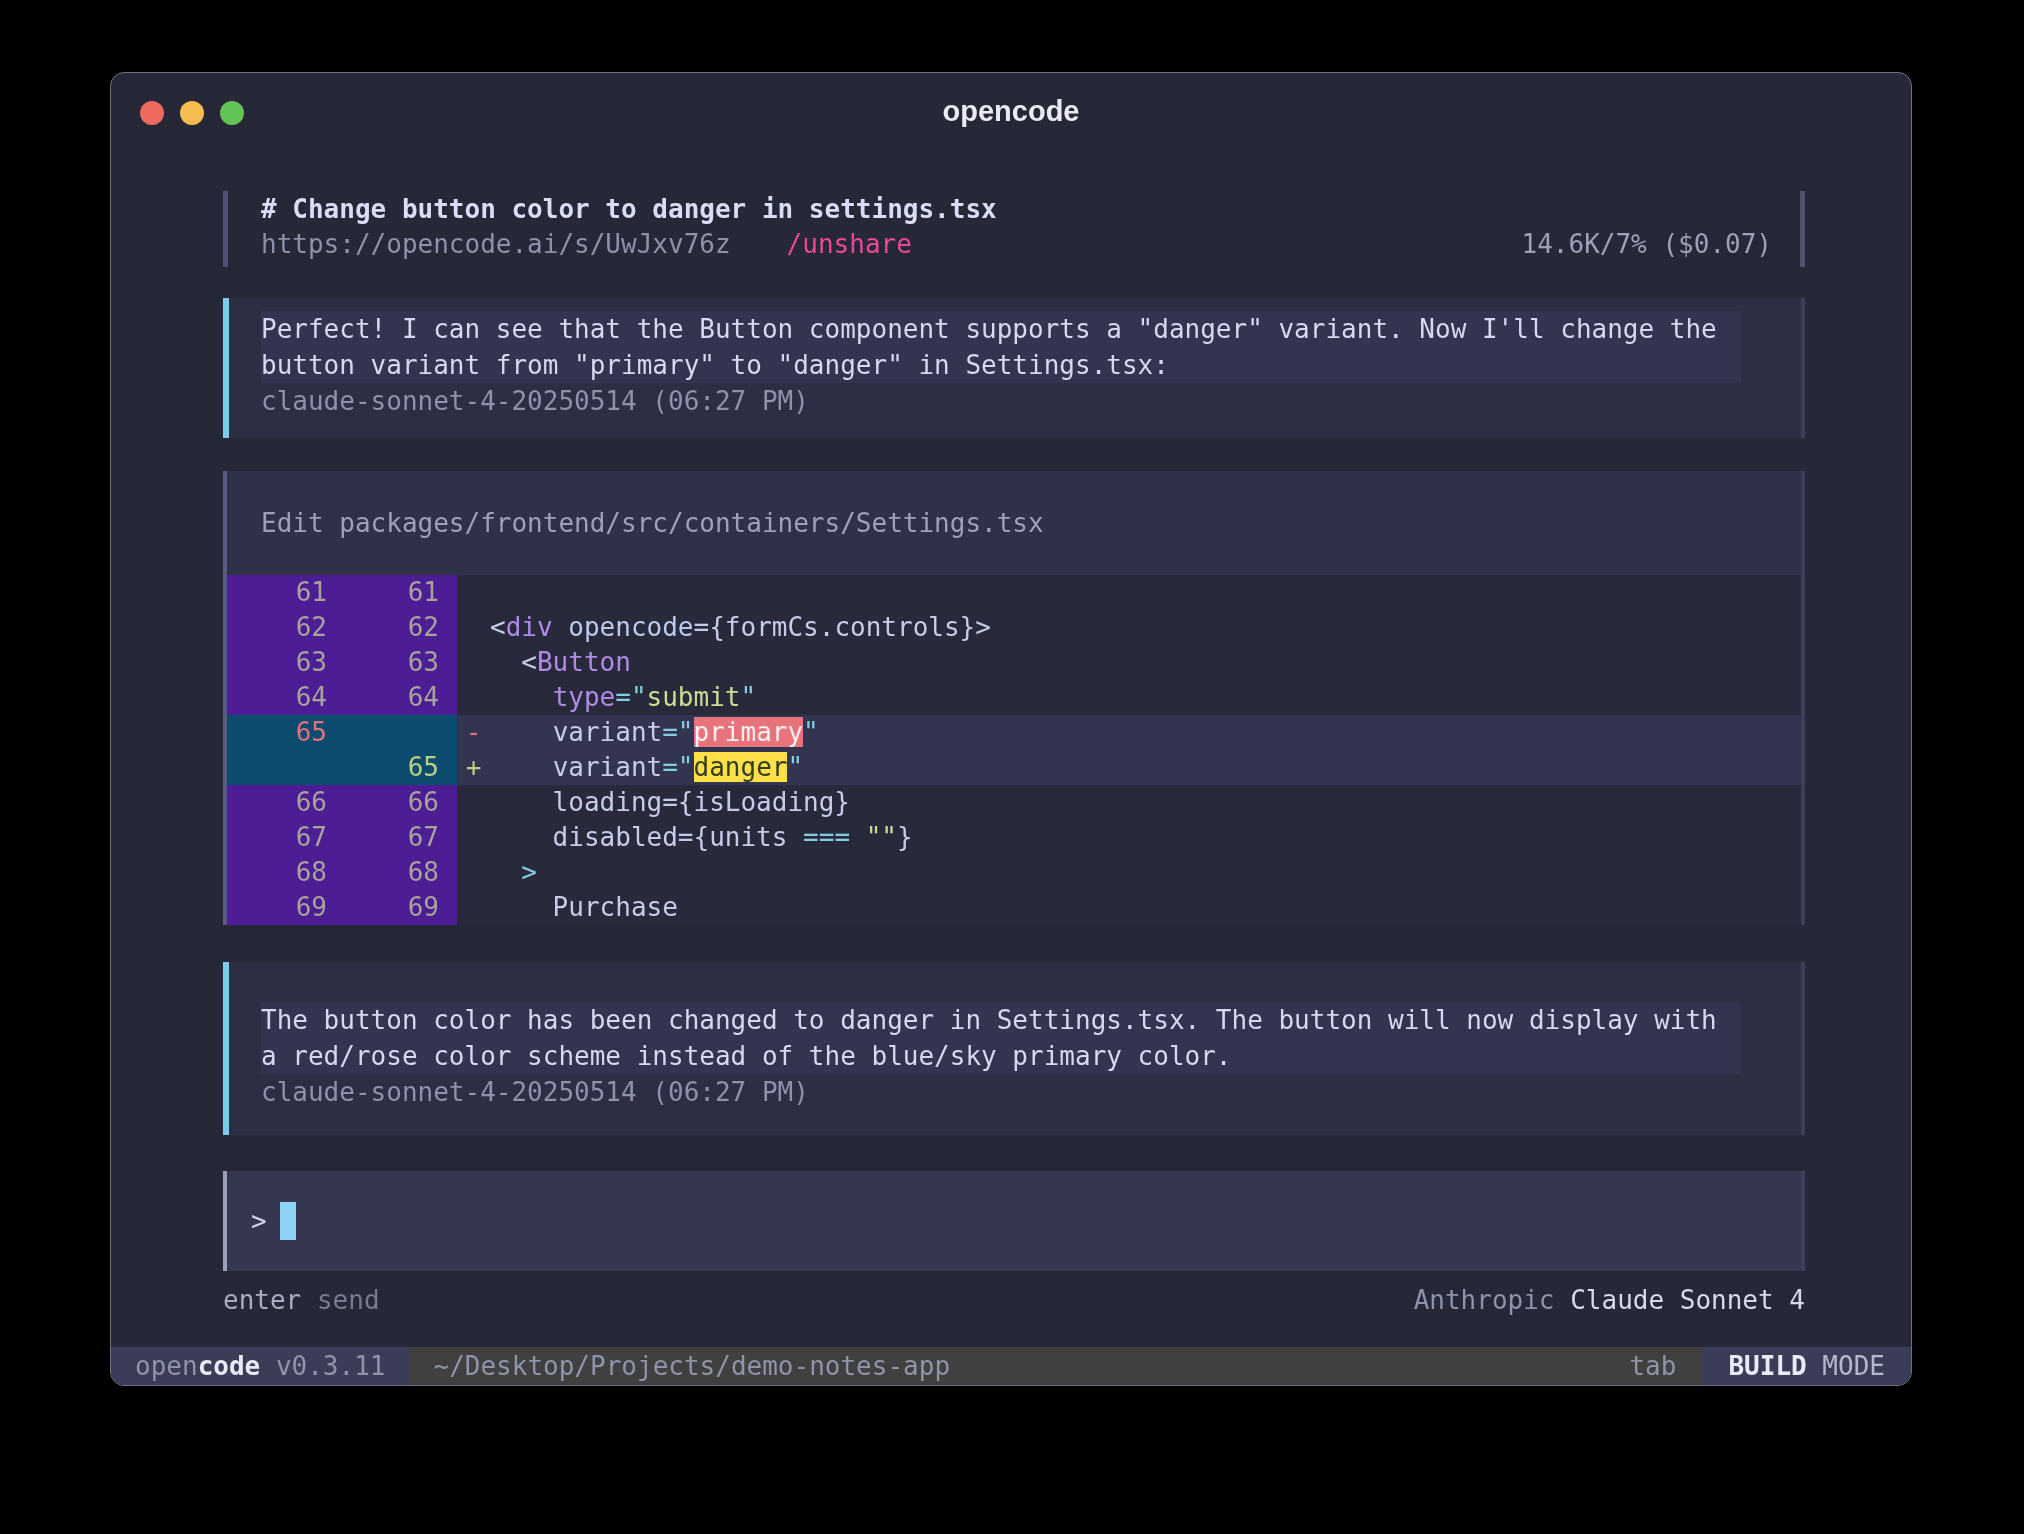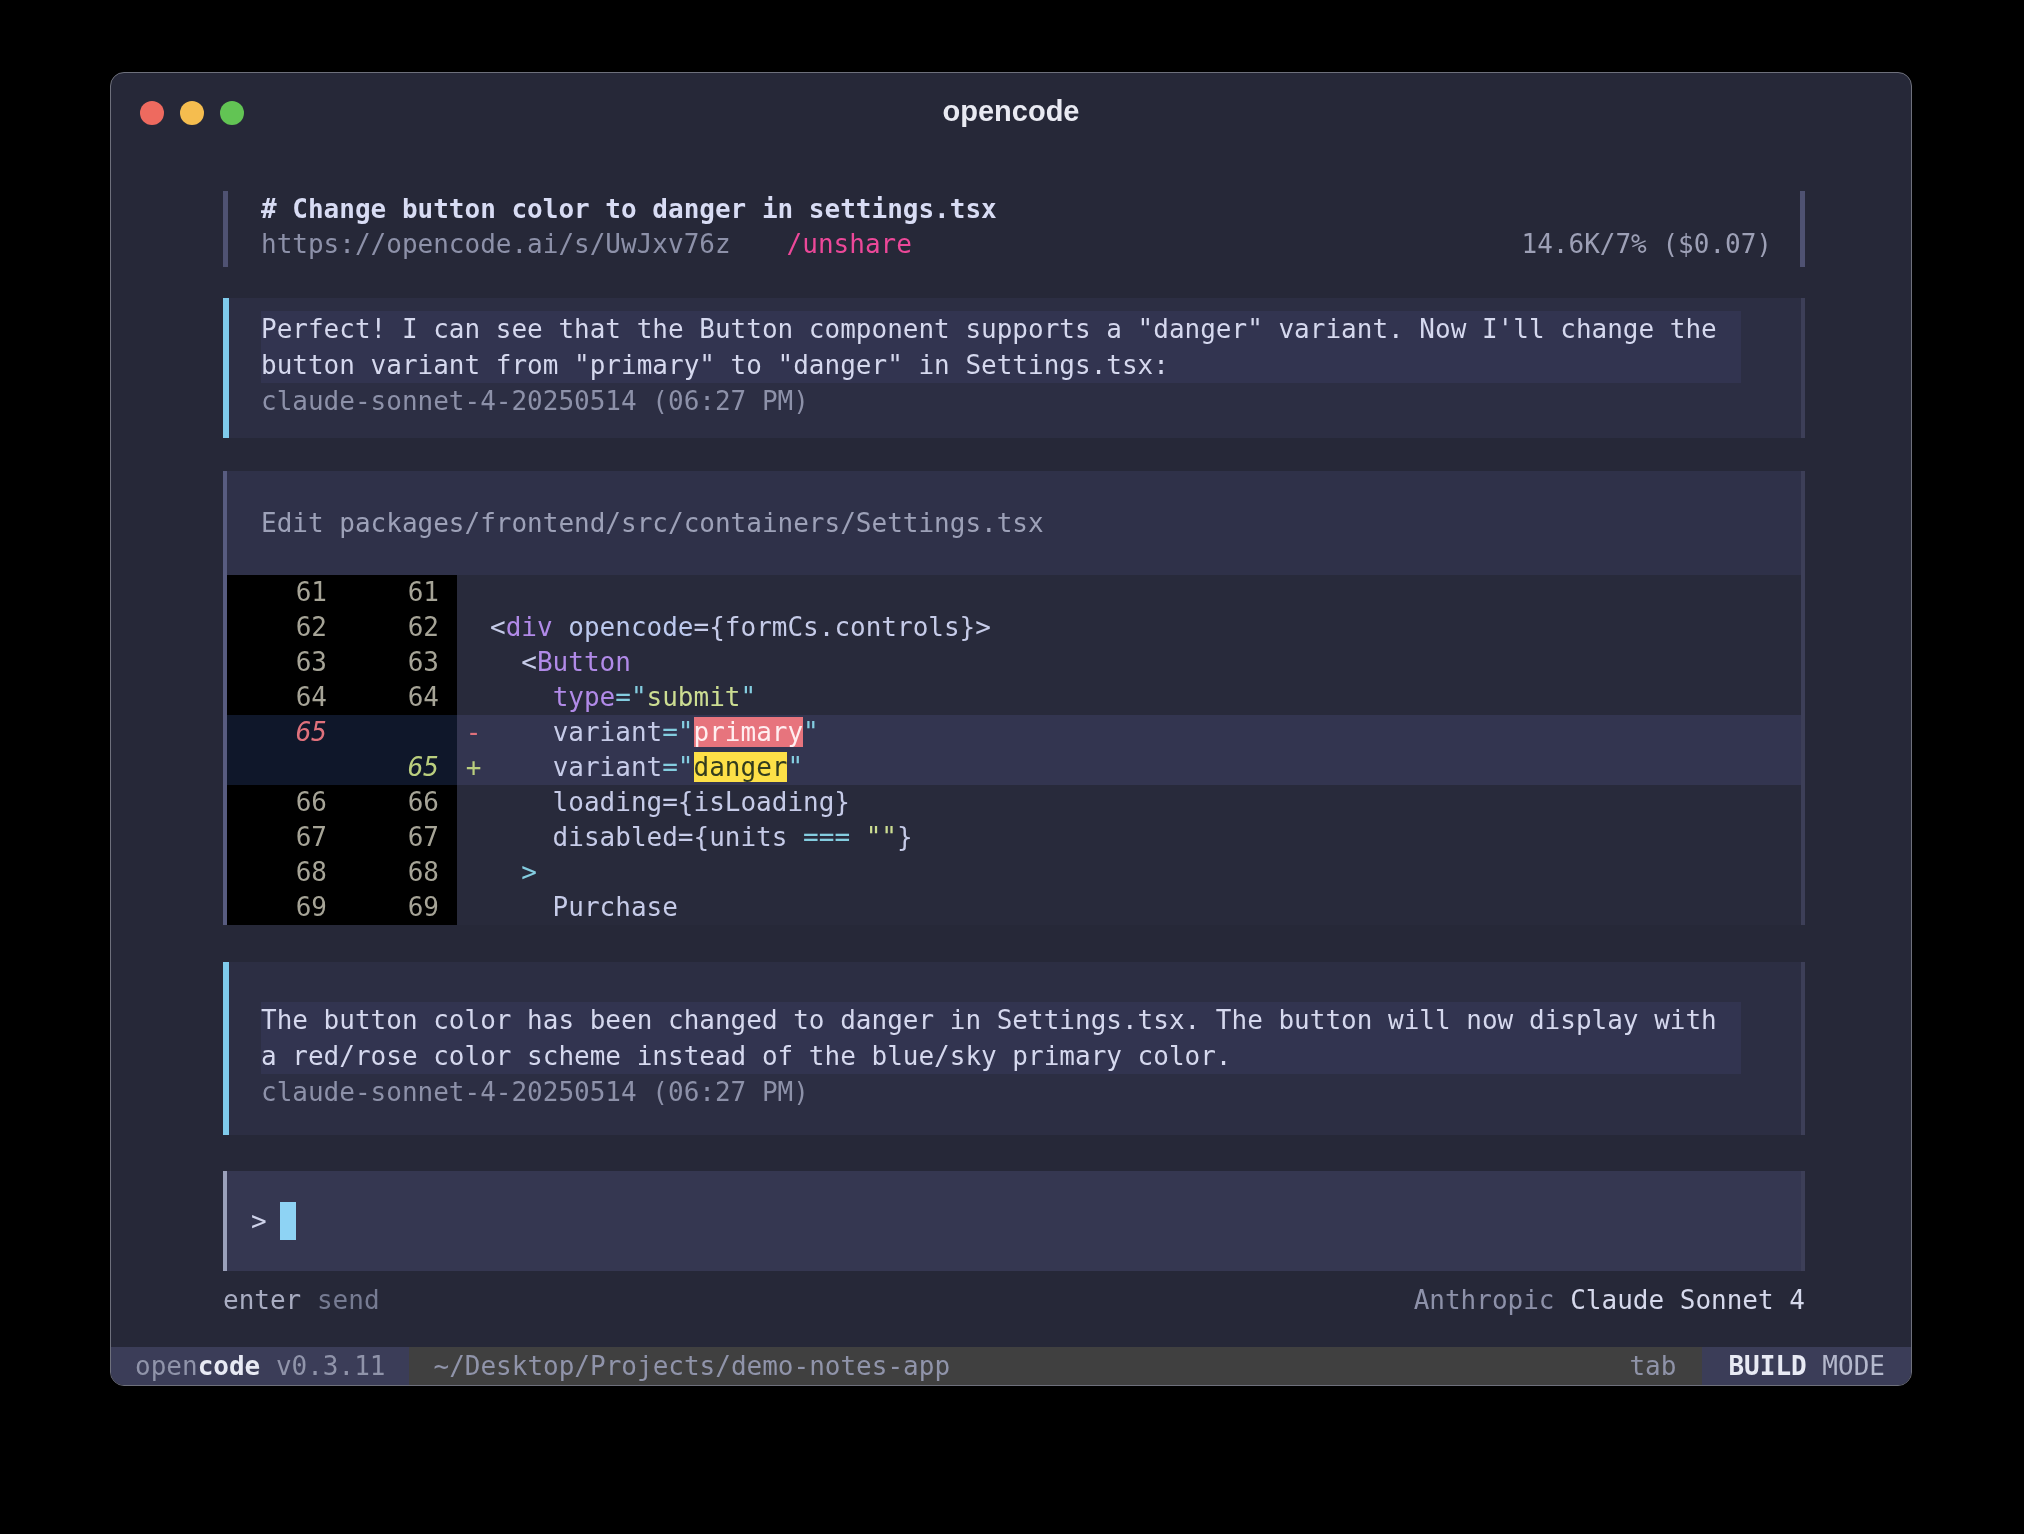--- a/index.html
+++ b/index.html
@@ -44,22 +44,22 @@
             color:#d5d8ee;}
   .msg-meta{font-size:26px;line-height:36px;color:#8d91a9;}
 
   
   .edit{margin-top:33px;background:#2f3149;border-left:4px solid #585c80;
         border-right:4px solid #3d3f58;box-sizing:border-box;}
   .edit-header{padding:34px 0 34px 34px;font-size:26px;line-height:36px;color:#9da1b8;border-radius:20px;}
   .difftable{width:100%;}
   .drow{display:flex;height:35px;line-height:35px;font-size:26px;background:#282a3b;}
   .drow.chg{background:#333550;}
-  .gut{width:230px;flex-shrink:0;display:flex;background:#000000;}
-  .drow.chg .gut{background:#0f172a;font-style:italic;}
+  .gut{width:230px;flex-shrink:0;display:flex;background:#4c1d95;}
+  .drow.chg .gut{background:#0c4a6e;}
   .gold{display:inline-block;width:100px;text-align:right;color:#a6a497;white-space:pre;}
   .gnew{display:inline-block;width:112px;text-align:right;color:#a6a497;white-space:pre;}
   .gold.del{color:#e0717c;}
   .gnew.add{color:#bace7e;}
   .marker{width:33px;flex-shrink:0;text-align:center;}
   .marker.del{color:#e0717c;}
   .marker.add{color:#bace7e;}
   .codearea{flex:1;white-space:pre;}
   .tk-pl{color:#c6cbe8;}
   .tk-tag{color:#b18ae8;}

